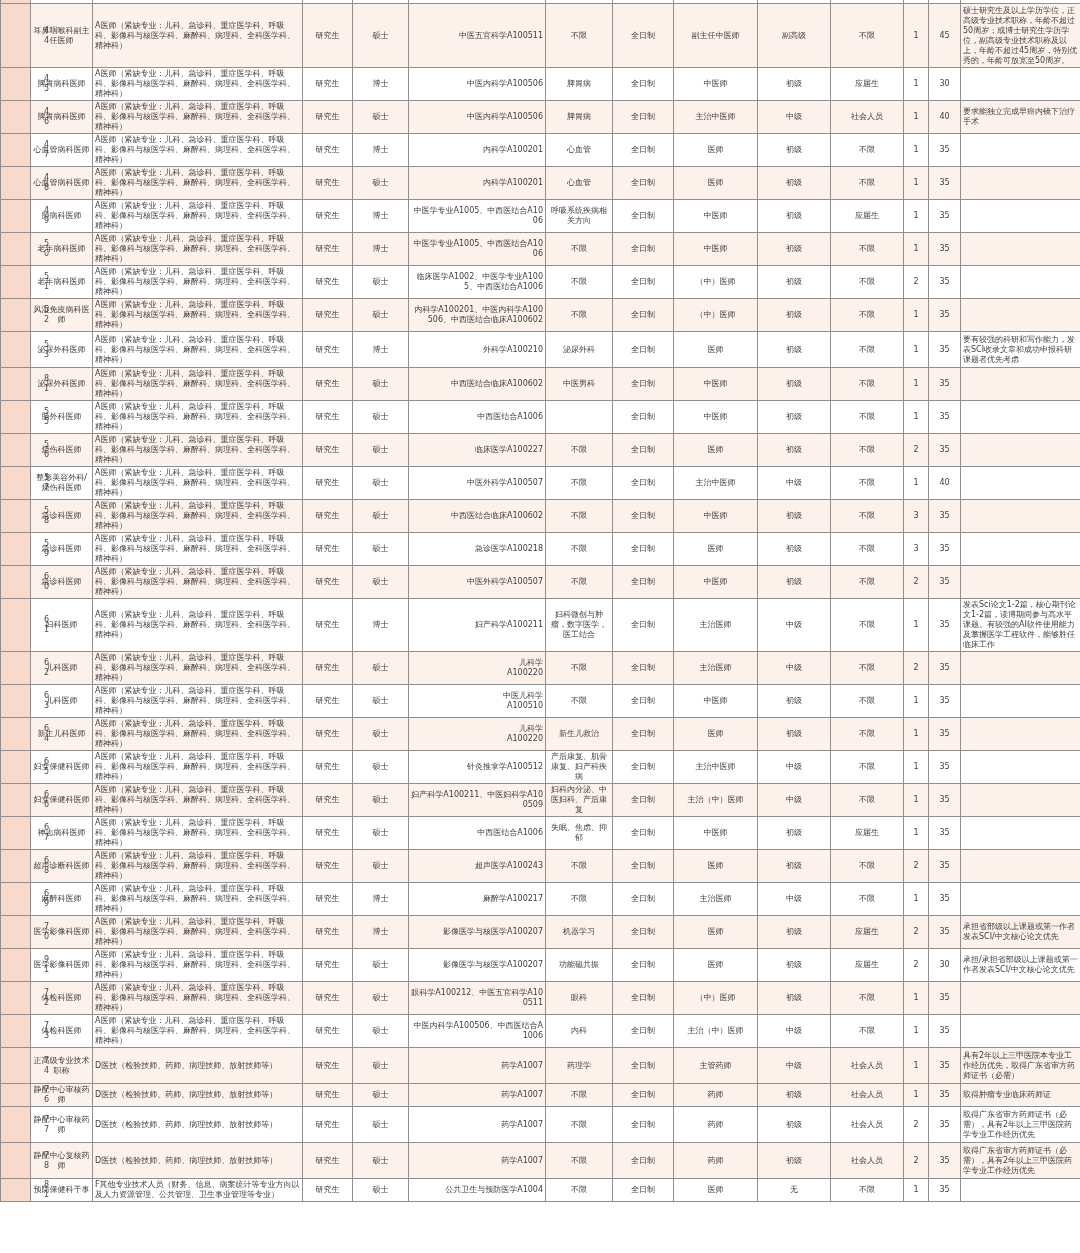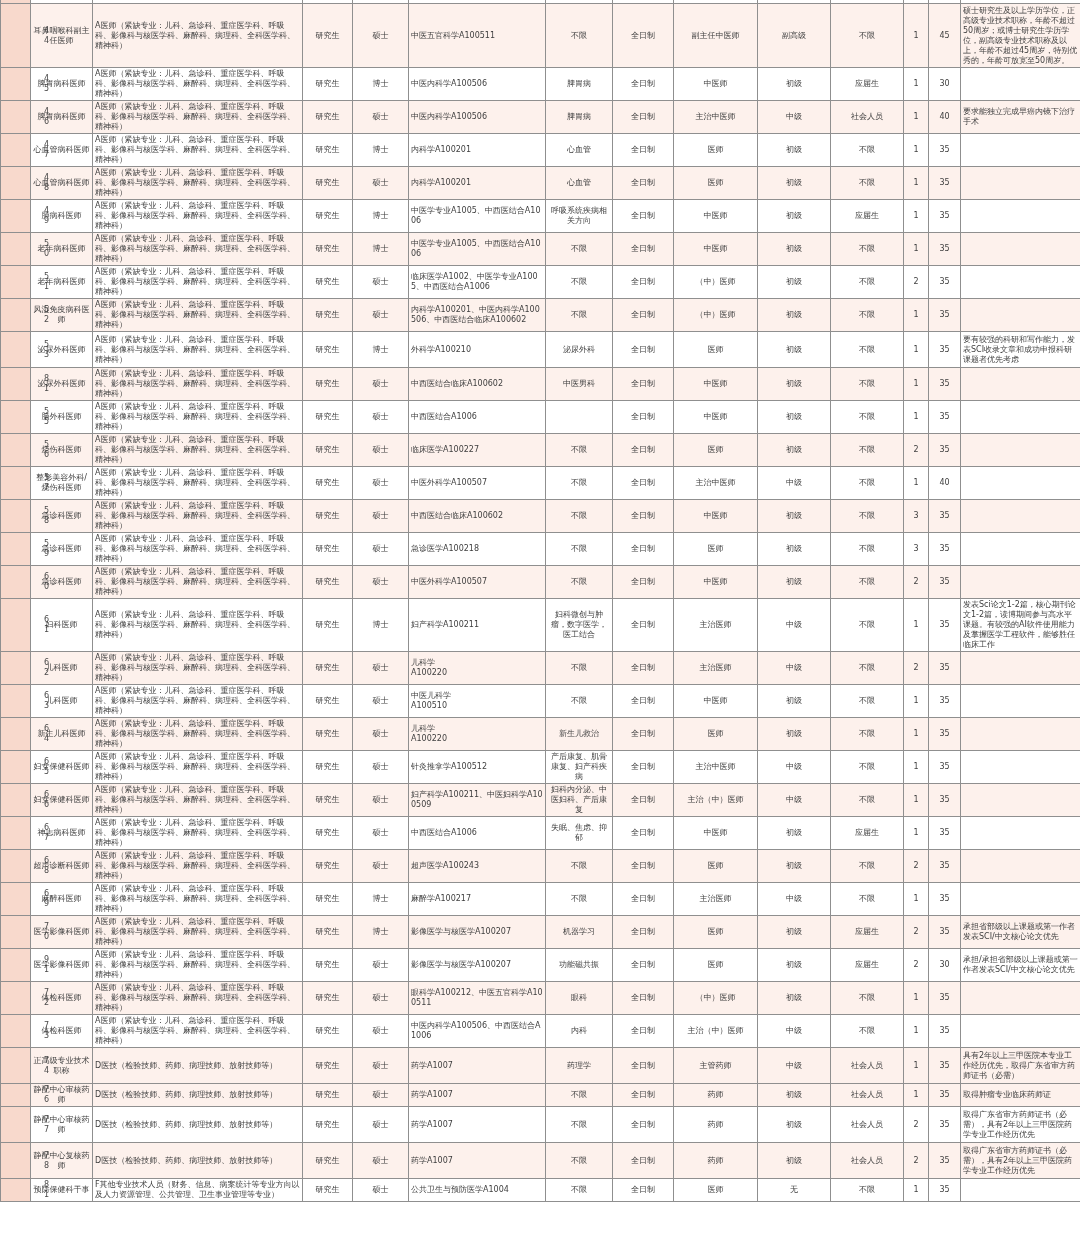--- a/index.html
+++ b/index.html
@@ -2,21 +2,21 @@
 <html><head>
 <meta charset="utf-8">
 <style>
   html,body{margin:0;padding:0;background:#fff;}
   body{width:1080px;height:1253px;overflow:hidden;font-family:"DejaVu Sans",sans-serif;}
   table{border-collapse:collapse;table-layout:fixed;width:1080px;font-size:8px;line-height:10px;color:#3e3e3e;}
   td{border:1px solid #8f8f8f;padding:1px 2px;vertical-align:middle;text-align:center;word-break:break-all;background:#fff;}
   tr.pink td{background:#fdf1ec;}
   td.c-n{background:#f8d9cc !important;color:#4a4a4a;padding-left:43px;}
   td.c-cat,td.c-major,td.c-rem{text-align:left;}
-  td.c-major{white-space:pre-line;}
+  td.c-major{white-space:pre-line;text-align:right;}
   td.c-cnt{background:#fff;}
   tr.pink td.c-cnt{background:#fdf1ec;}
   tr.strip td{padding:0;height:3px;border-top:none;}
 </style>
 </head>
 <body>
 
 <table>
   <colgroup>
     <col style="width:30px">

